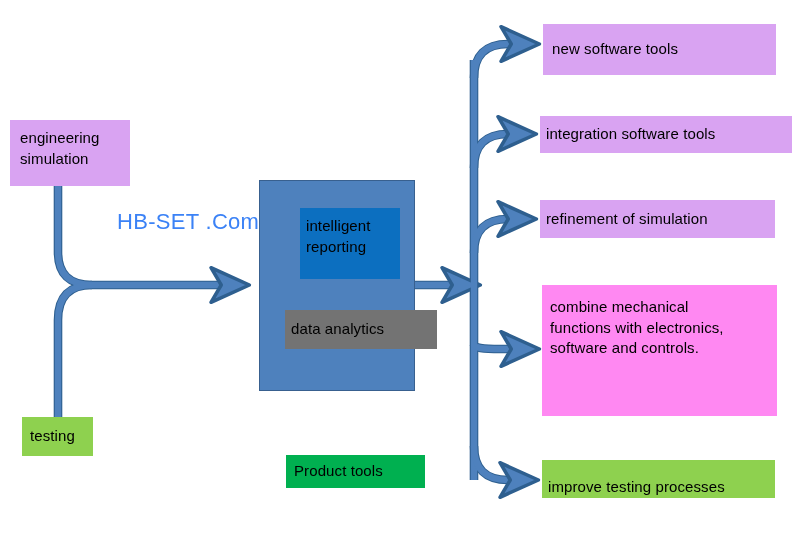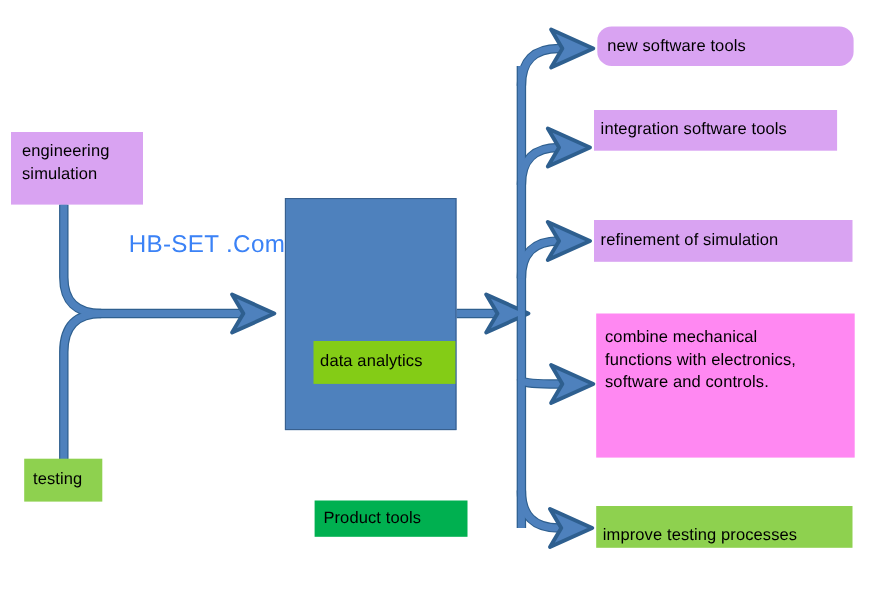--- a/index.html
+++ b/index.html
@@ -52,41 +52,40 @@
     background: #4e81bd;
     border: 1px solid #38608f;
   }
   #node-intelligent-reporting {
     left: 300px; top: 208px; width: 100px; height: 71px;
     background: #0c6fc0;
     padding: 8px 0 0 6px;
     align-items: flex-start;
   }
   #node-data-analytics {
-    left: 285px; top: 310px; width: 129px; height: 39px;
-    background: #84cc16;
+    left: 285px; top: 310px; width: 152px; height: 39px;
+    background: #737373;
     padding-left: 6px;
   }
 
   
   #node-product-design {
     left: 286px; top: 455px; width: 139px; height: 33px;
     background: #00b050;
     padding-left: 8px;
   }
 
   
   #node-new-software-tools {
-    left: 543px; top: 24px; width: 233px; height: 36px;
+    left: 543px; top: 24px; width: 233px; height: 51px;
     background: #d9a3f2;
     padding-left: 9px;
-    border-radius: 13px;
   }
   #node-integration-software-tools {
-    left: 540px; top: 100px; width: 221px; height: 37px;
+    left: 540px; top: 116px; width: 252px; height: 37px;
     background: #d9a3f2;
     padding-left: 6px;
   }
   #node-refinement-of-simulation {
     left: 540px; top: 200px; width: 235px; height: 38px;
     background: #d9a3f2;
     padding-left: 6px;
   }
   #node-combine-mechanical {
     left: 542px; top: 285px; width: 235px; height: 131px;
@@ -174,20 +173,24 @@
   </div>
 
   <div class="node" id="node-testing">
     <span class="txt">testing</span>
   </div>
 
   <div class="node" id="node-central">
     <span class="txt"></span>
   </div>
 
+  <div class="node" id="node-intelligent-reporting">
+    <span class="txt">intelligent
+reporting</span>
+  </div>
 
   <div class="node" id="node-data-analytics">
     <span class="txt">data analytics</span>
   </div>
 
   <div class="node" id="node-product-design">
     <span class="txt">Product tools</span>
   </div>
 
   <div class="node" id="node-new-software-tools">

